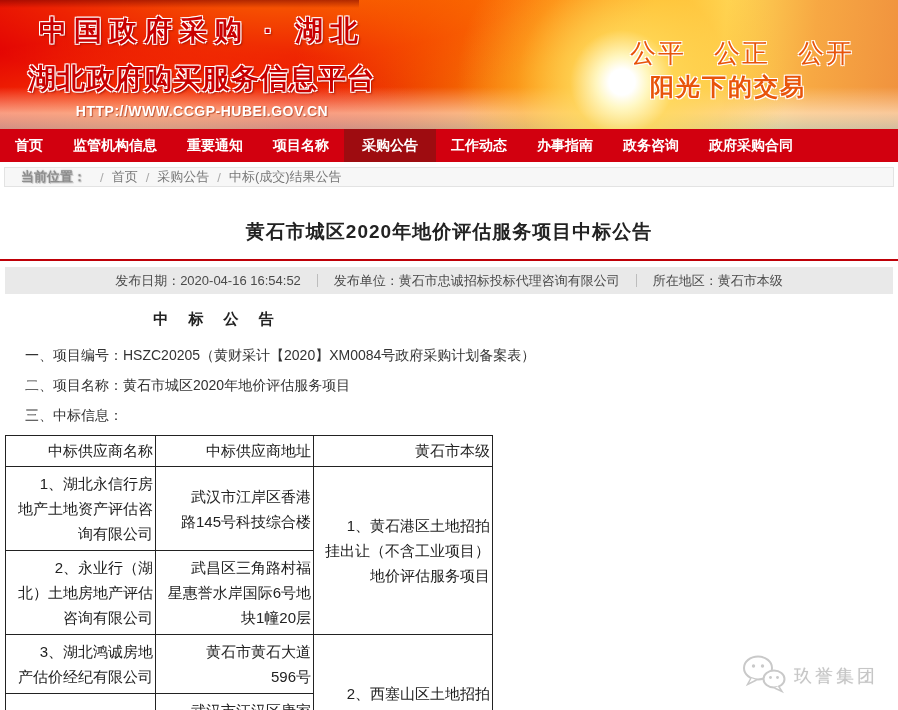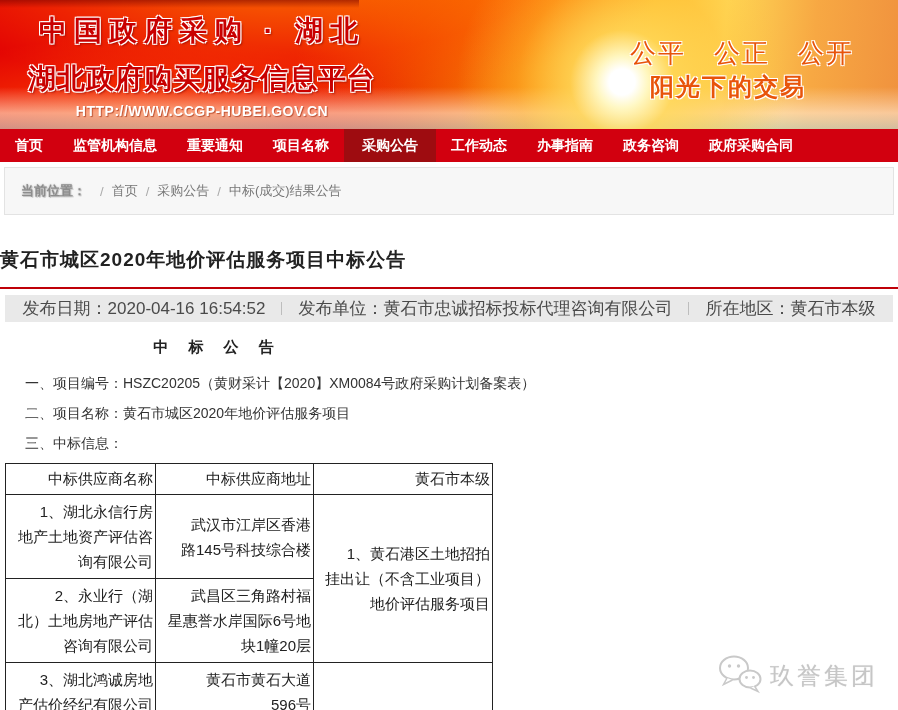--- a/index.html
+++ b/index.html
@@ -30,48 +30,48 @@
   .slogan-l2 { font-size:24px; font-weight:bold; color:#e8540a; letter-spacing:2px; margin-right:28px;
       text-shadow:-1px -1px 0 #fff,1px -1px 0 #fff,-1px 1px 0 #fff,1px 1px 0 #fff; }
 
   
   .navbar { height:33px; background:#d2000f; display:flex; align-items:stretch; }
   .nav-item { display:flex; align-items:center; padding:0 15px; color:#fff; font-size:14px;
       font-weight:bold; cursor:pointer; white-space:nowrap; }
   .nav-item.active { background:#9e0c10; padding:0 18px; }
 
   
-  .breadcrumb { margin:5px 4px 16px; background:#f7f7f7; border:1px solid #e3e3e3; height:48px;
+  .breadcrumb { margin:5px 4px 16px; background:#f7f7f7; border:1px solid #e3e3e3; height:20px;
       display:flex; align-items:center; padding-left:16px; font-size:13px; color:#999; }
   .bc-prefix { font-weight:bold; color:#8d8d8d; text-shadow:0 0 2px #b5b5b5, 1px 1px 0 #cfcfcf; margin-right:6px; }
   .bc-sep { color:#aaa; margin:0 8px; }
   .bc-link { color:#777; text-decoration:none; cursor:pointer; }
 
   
-  .article-title { margin-top:32px; font-size:19px; font-weight:bold; color:#222; letter-spacing:1px; }
+  .article-title { margin-top:32px; text-align:center; font-size:19px; font-weight:bold; color:#222; letter-spacing:1px; }
   .red-line { margin-top:14px; height:2px; background:#bf0008; }
   .meta-bar { margin:6px 5px 0; background:#e9e9e9; height:27px; display:flex; align-items:center;
-      justify-content:center; font-size:17px; color:#4a4a4a; }
+      justify-content:center; font-size:13px; color:#4a4a4a; }
   .meta-div { width:1px; height:13px; background:#bdbdbd; margin:0 16px; }
 
   
   .content { margin-top:16px; font-size:14px; color:#333; }
   .doc-heading { width:432px; text-align:center; font-weight:bold; font-size:15px; color:#222;
       letter-spacing:5px; word-spacing:6px; margin-bottom:16px; }
   .para { margin:0 0 9px 25px; line-height:21px; }
 
   table.award { border-collapse:collapse; margin:9px 0 0 5px; width:487px; table-layout:fixed; }
   .award col.c1 { width:150px; } .award col.c2 { width:158px; } .award col.c3 { width:179px; }
   .award th, .award td { border:1px solid #222; font-size:15px; font-weight:normal; color:#222;
       text-align:right; vertical-align:middle; padding:4px 2px; line-height:25px; text-indent:2em; }
   .award th { height:31px; line-height:20px; }
 
   
   .watermark { position:absolute; right:20px; bottom:12px; display:flex; align-items:center; gap:7px; }
-  .wm-text { font-size:24px; color:#c6c6c6; letter-spacing:3px; text-shadow:0 0 1px #ddd; }
+  .wm-text { font-size:18px; color:#c6c6c6; letter-spacing:3px; text-shadow:0 0 1px #ddd; }
 </style>
 </head>
 <body>
 
 <div class="banner">
   <div class="brand">
     <div class="brand-l1">中国政府采购 · 湖北</div>
     <div class="brand-l2">湖北政府购买服务信息平台</div>
     <div class="brand-url">HTTP://WWW.CCGP-HUBEI.GOV.CN</div>
   </div>

